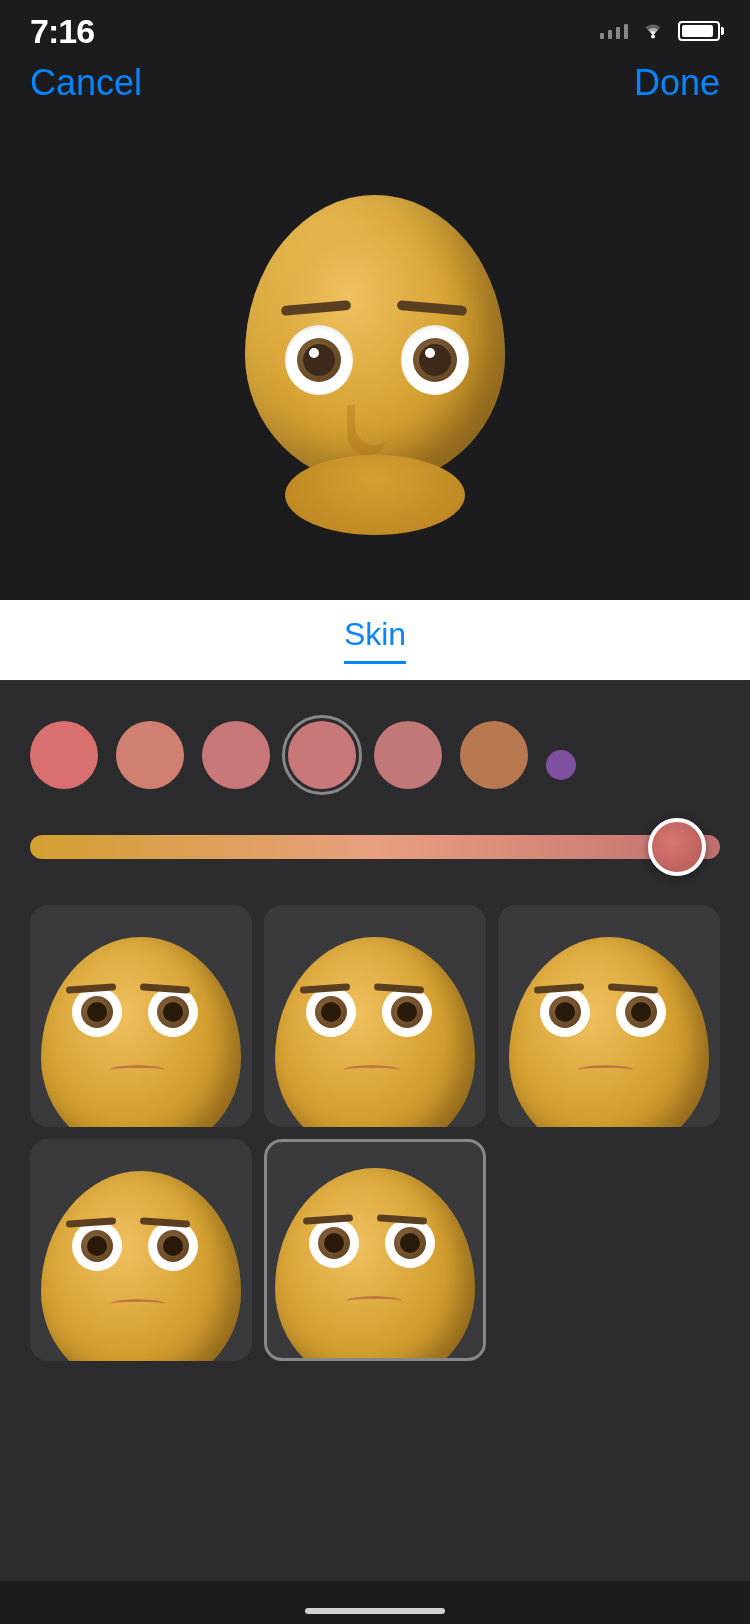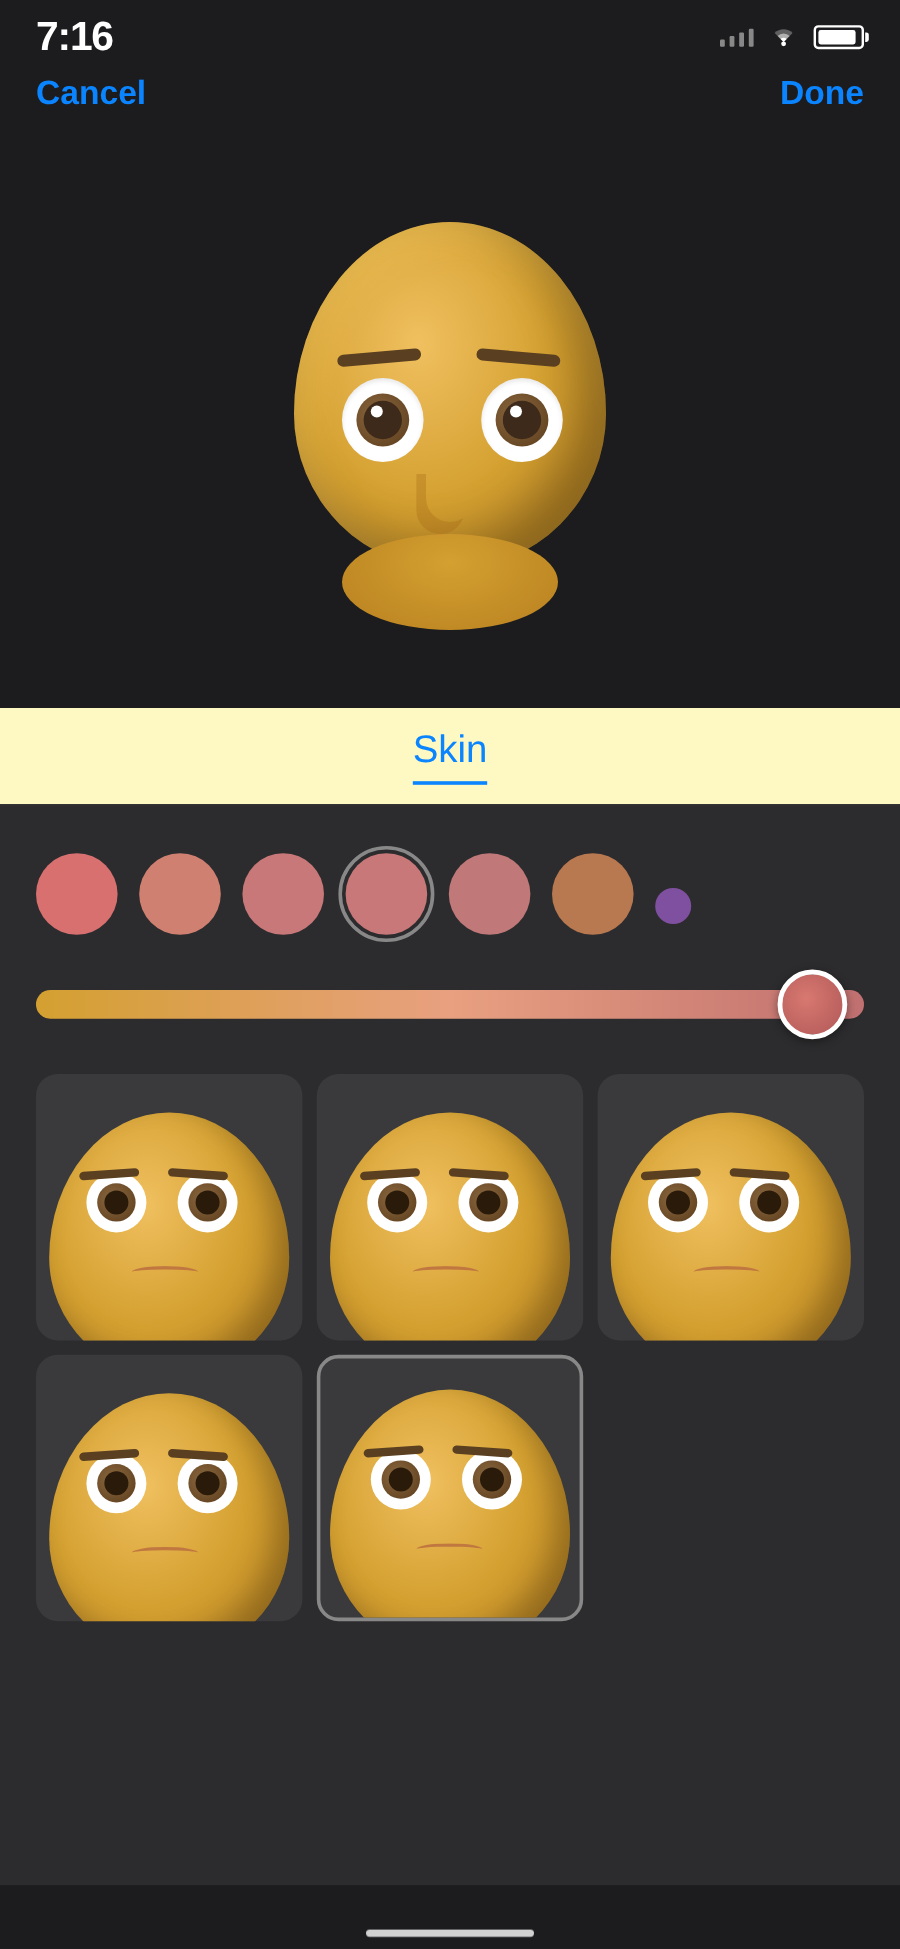--- a/index.html
+++ b/index.html
@@ -74,23 +74,23 @@
     }
 
     
     .nav-bar {
       display: flex;
       justify-content: space-between;
       align-items: center;
       padding: 8px 30px 16px;
     }
     .nav-cancel, .nav-done {
-      font-size: 28px;
+      font-size: 36px;
       color: #0a84ff;
-      font-weight: 700;
+      font-weight: 400;
       cursor: pointer;
       text-align: center;
     }
 
     
     .memoji-preview {
       display: flex;
       justify-content: center;
       align-items: center;
       background: #1c1c1e;
@@ -209,21 +209,21 @@
       width: 180px;
       height: 80px;
       background: radial-gradient(ellipse at 50% 30%, #d4a030 0%, #b88020 100%);
       border-radius: 50%;
       top: 270px;
       left: 60px;
     }
 
     
     .tabs-section {
-      background: #fef9c3;
+      background: #ffffff;
       border-bottom: 1px solid #333;
       padding: 16px 0 0;
     }
     .tabs-row {
       display: flex;
       justify-content: center;
       gap: 80px;
       padding-bottom: 16px;
     }
     .tab-item {

